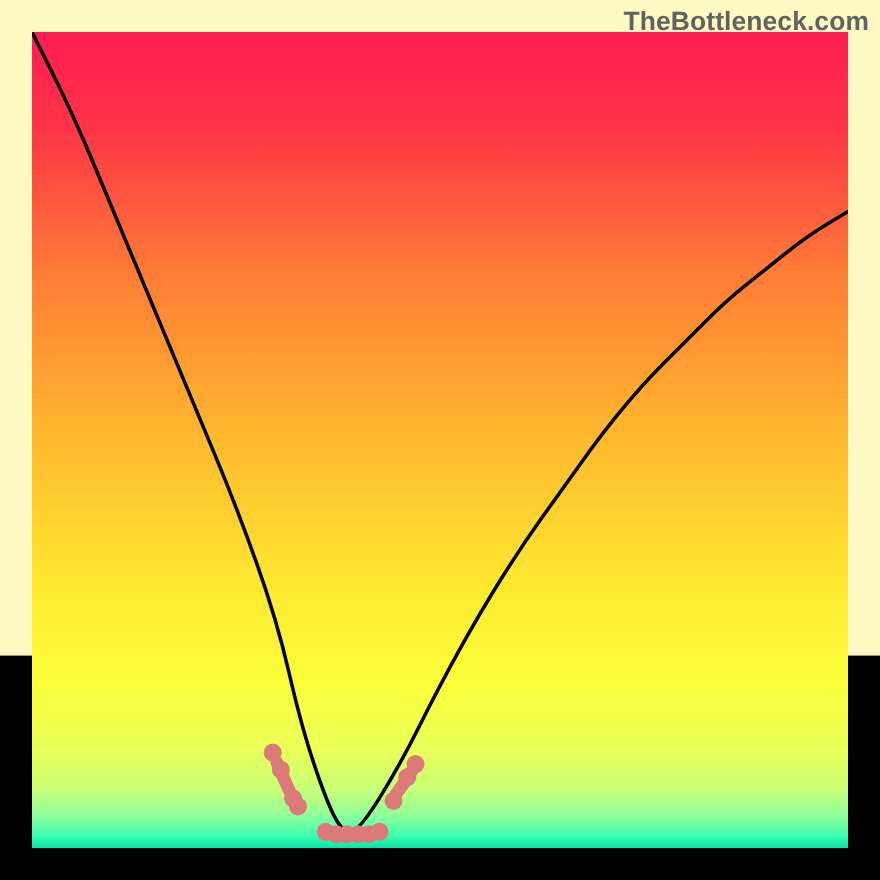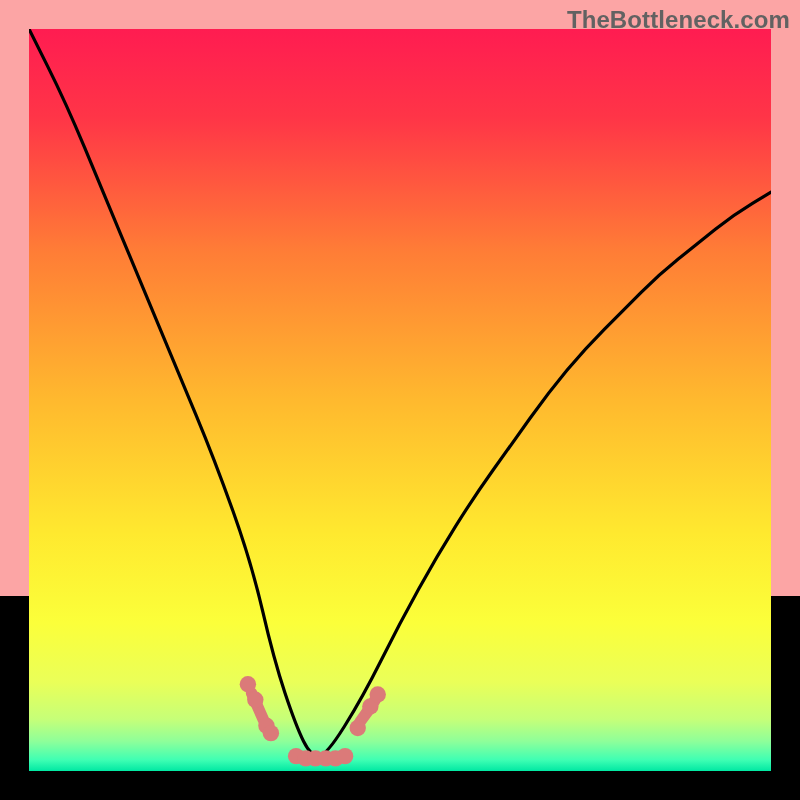--- a/index.html
+++ b/index.html
@@ -7,21 +7,21 @@
     padding: 0;
     width: 800px;
     height: 800px;
     background: #000000;
     overflow: hidden;
   }
   .outer {
     position: relative;
     width: 800px;
     height: 596px;
-    background: #fca5a5;
+    background: #fef9c3;
   }
   .chart-area {
     position: absolute;
     left: 29px;
     top: 29px;
     width: 742px;
     height: 742px;
     overflow: hidden;
   }
   .gradient-bg {

